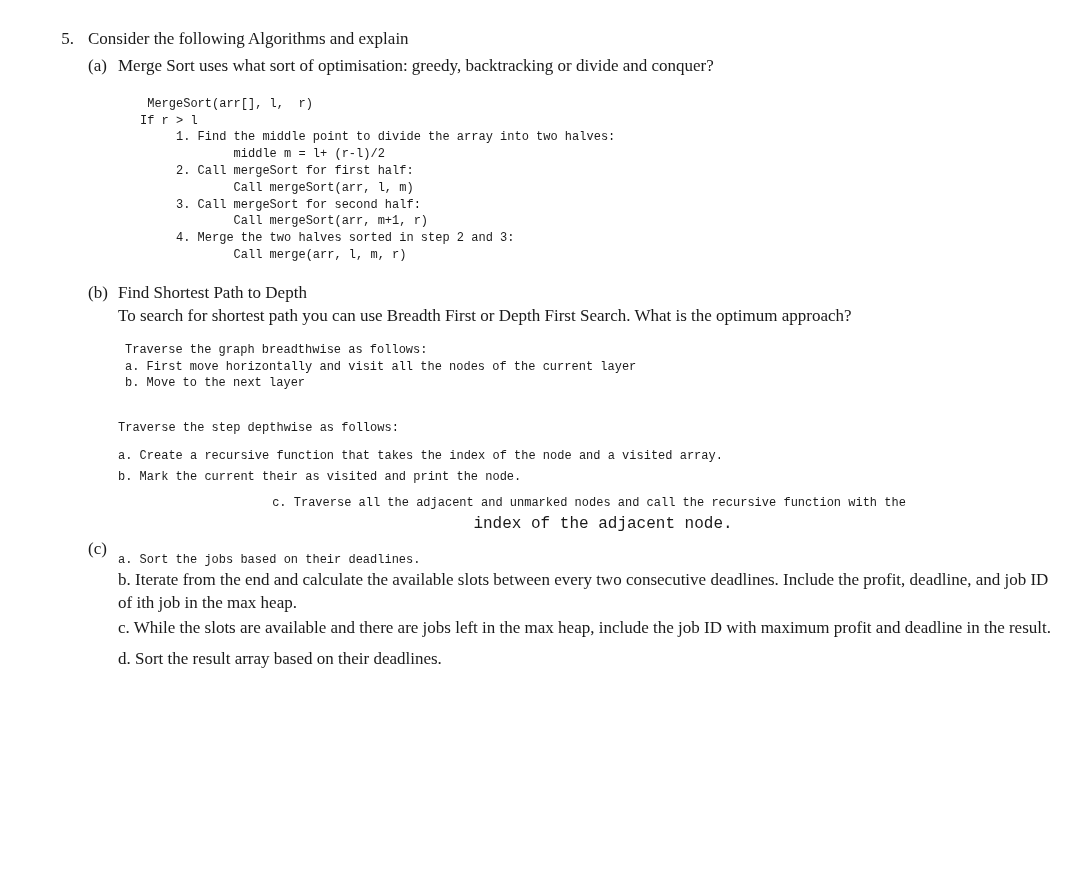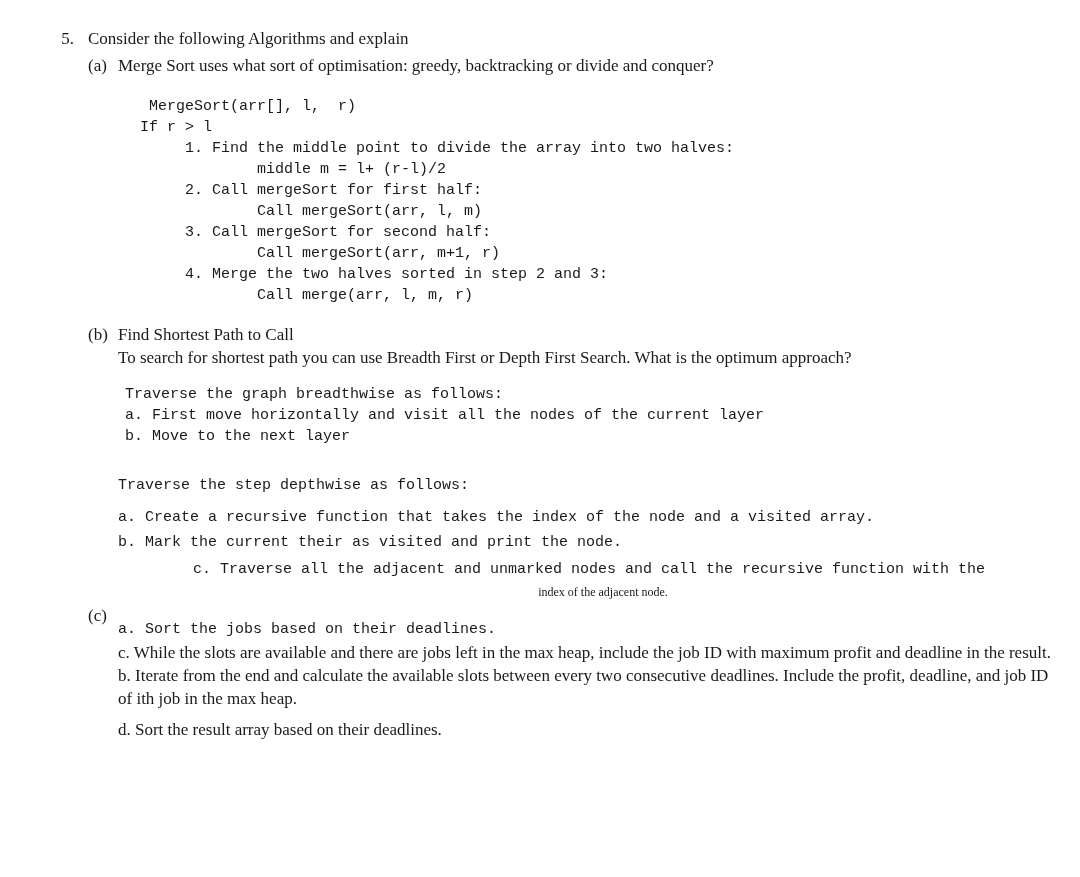--- a/index.html
+++ b/index.html
@@ -8,33 +8,33 @@
     color: #1a1a1a;
     background: #fff;
     margin: 0;
     padding: 28px 20px 40px 20px;
     width: 1080px;
     box-sizing: border-box;
     line-height: 1.35;
   }
   .mono {
     font-family: "Courier New", Courier, monospace;
-    font-size: 15px;
+    font-size: 12px;
     white-space: pre;
     line-height: 1.4;
   }
   .q-row { display: flex; }
   .q-num { width: 54px; flex: 0 0 54px; text-align: right; padding-right: 14px; }
   .q-body { flex: 1; }
   .sub-row { display: flex; margin-top: 4px; }
   .sub-label { width: 30px; flex: 0 0 30px; }
   .sub-body { flex: 1; }
   .code-block { margin: 18px 0 18px 38px; }
   .code-block-b { margin: 10px 0 10px 7px; }
-  .trailing { font-family: Liberation Serif, serif; font-size: 12px; }
+  .trailing { font-family: Liberation Mono, monospace; font-size: 16px; }
 </style>
 </head>
 <body>
 
 <div class="q-row">
   <div class="q-num">5.</div>
   <div class="q-body">
     <div>Consider the following Algorithms and explain</div>
 
     <div class="sub-row">
@@ -54,21 +54,21 @@
              Call mergeSort(arr, l, m)
      3. Call mergeSort for second half:
              Call mergeSort(arr, m+1, r)
      4. Merge the two halves sorted in step 2 and 3:
              Call merge(arr, l, m, r)</div>
 
 <div style="margin-left:68px;">
   <div class="sub-row">
     <div class="sub-label">(b)</div>
     <div class="sub-body">
-      <div>Find Shortest Path to Call</div>
+      <div>Find Shortest Path to Depth</div>
       <div>To search for shortest path you can use Breadth First or Depth First Search. What is the optimum approach?</div>
 
       <div class="code-block-b mono" style="margin-top:14px;">Traverse the graph breadthwise as follows:
 a. First move horizontally and visit all the nodes of the current layer
 b. Move to the next layer</div>
 
       <div style="height:18px;"></div>
 
       <div class="mono">Traverse the step depthwise as follows:</div>
       <div class="mono" style="margin-top:11px;">a. Create a recursive function that takes the index of the node and a visited array.</div>
@@ -79,19 +79,19 @@
       </div>
     </div>
   </div>
 
   <div class="sub-row" style="margin-top:2px;">
     <div class="sub-label">(c)</div>
     <div class="sub-body">
 
       <div style="margin-top:14px;">
         <div class="mono">a. Sort the jobs based on their deadlines.</div>
+        <div style="margin-top:0px;">b. Iterate from the end and calculate the available slots between every two consecutive deadlines. Include the profit, deadline, and job ID of ith job in the max heap.</div>
         <div style="margin-top:2px;">c. While the slots are available and there are jobs left in the max heap, include the job ID with maximum profit and deadline in the result.</div>
-        <div style="margin-top:0px;">b. Iterate from the end and calculate the available slots between every two consecutive deadlines. Include the profit, deadline, and job ID of ith job in the max heap.</div>
         <div style="margin-top:8px;">d. Sort the result array based on their deadlines.</div>
       </div>
     </div>
   </div>
 </div>
 
 </body></html>

